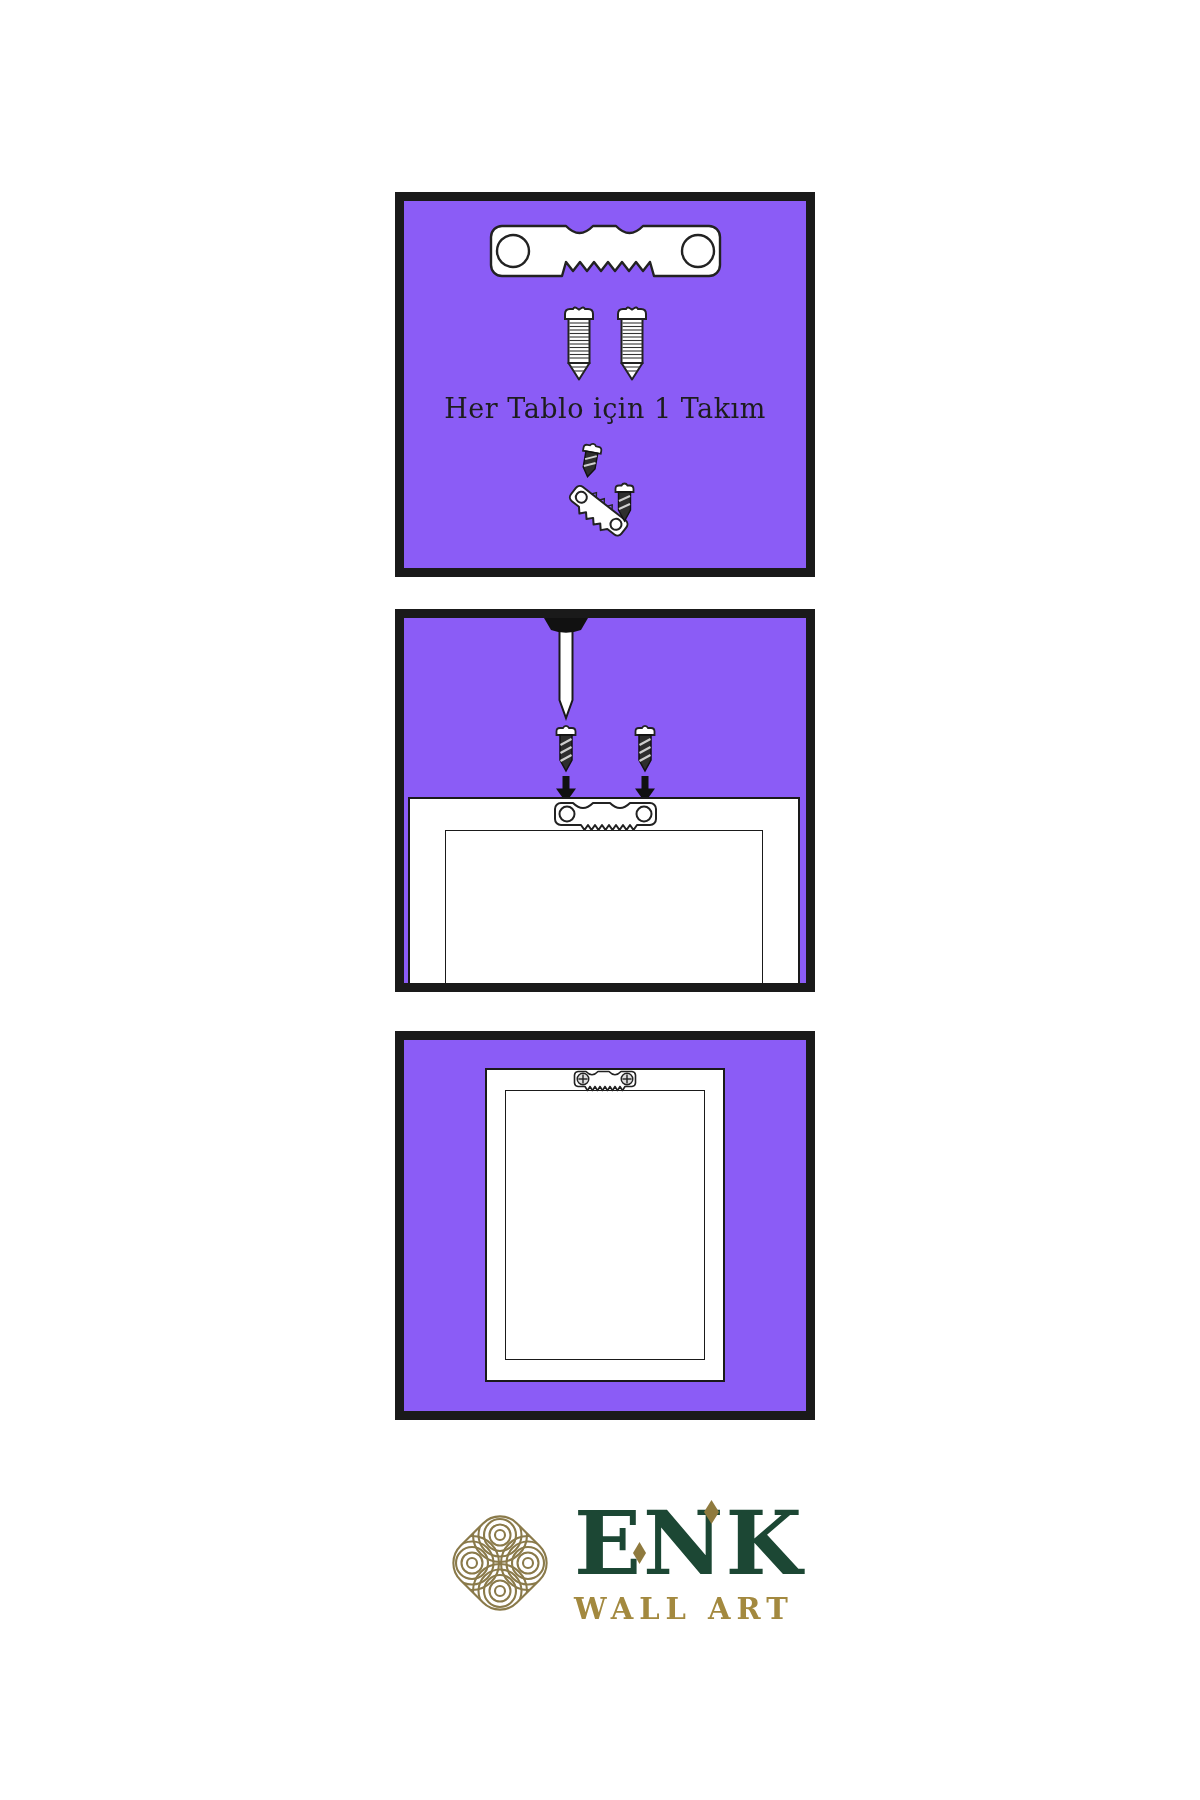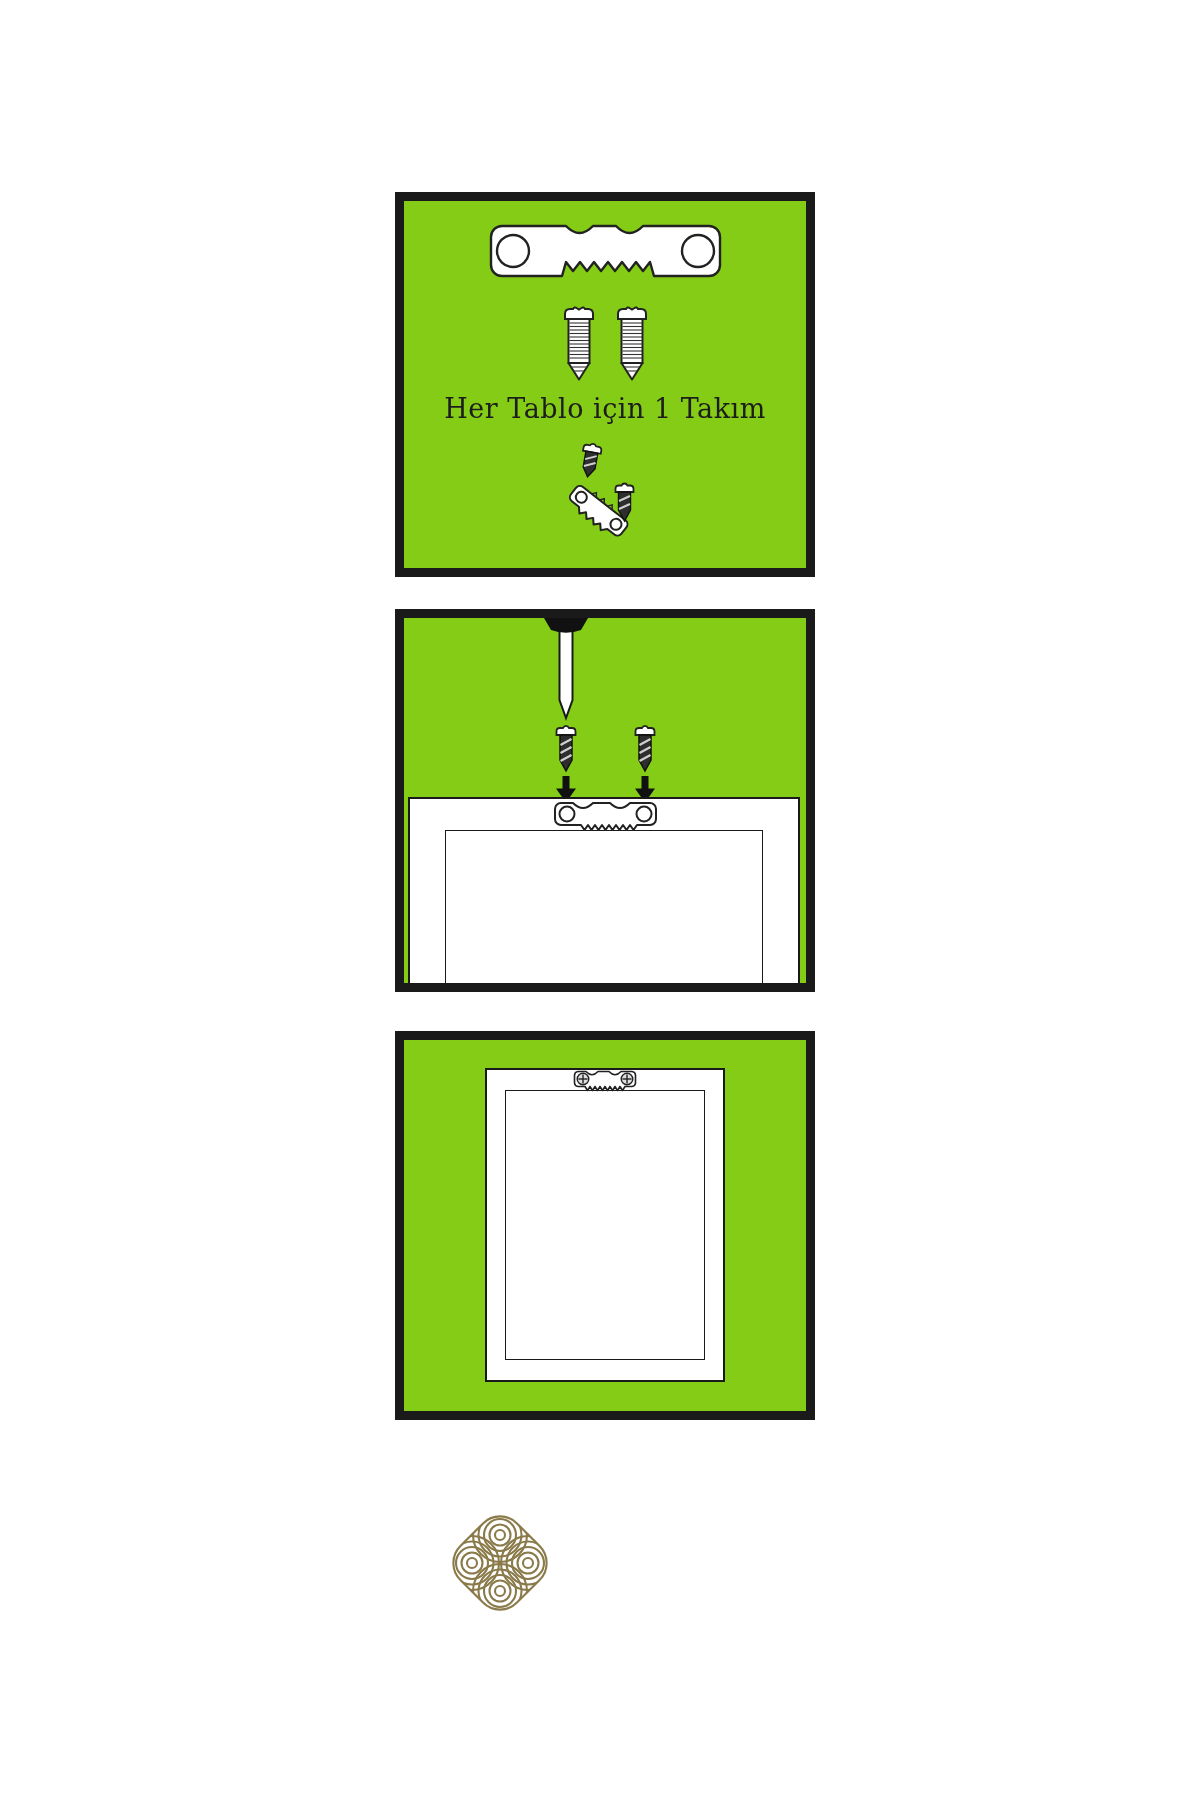--- a/index.html
+++ b/index.html
@@ -2,21 +2,21 @@
 <html style="--name-green: #1c4734; --tagline-gold: #a3893f; --icon-gold: #8a7a4a; --diamond-gold: #8f7a3e;"><head>
 <meta charset="utf-8">
 <style>
   html,body{margin:0;padding:0;}
   body{
     width:1200px;height:1800px;position:relative;background:#fff;
     font-family:"DejaVu Serif","Liberation Serif",serif;overflow:hidden;
   }
   .panel{
     position:absolute;left:395px;width:420px;box-sizing:border-box;
-    border:9px solid #1a1a1a;background:#84cc16;overflow:hidden;
+    border:9px solid #1a1a1a;background:#8b5cf6;overflow:hidden;
   }
   .panel--kit{top:192px;height:385px;display:flex;flex-direction:column;align-items:center;}
   .panel--nail{top:609px;height:383px;}
   .panel--hung{top:1031px;height:389px;}
 
   .kit-hanger{margin-top:22px;}
   .kit-screws{display:flex;gap:19px;margin-top:26px;}
   .kit-caption{
     margin-top:12px;font-size:27px;color:#1d1d1d;letter-spacing:.5px;
     font-weight:400;text-align:center;white-space:nowrap;
@@ -213,13 +213,19 @@
         <circle cx="34" cy="69" r="21.5"></circle>
         <circle cx="34" cy="69" r="27"></circle>
       <circle cx="90" cy="69" r="5"></circle>
         <circle cx="90" cy="69" r="10.5"></circle>
         <circle cx="90" cy="69" r="16"></circle>
         <circle cx="90" cy="69" r="21.5"></circle>
         <circle cx="90" cy="69" r="27"></circle>
     </g>
     <rect x="22" y="29" width="80" height="80" rx="24" transform="rotate(45 62 69)" fill="none" stroke-width="2.1" style="stroke:var(--icon-gold,#8a7a4a)"></rect>
   </svg>
+  <div class="logo-text">
+    <div class="brand-name">ENK</div>
+    <span class="diamond diamond--mid"></span>
+    <span class="diamond diamond--top"></span>
+    <div class="brand-tagline">WALL ART</div>
+  </div>
 </div>
 
 </body></html>

